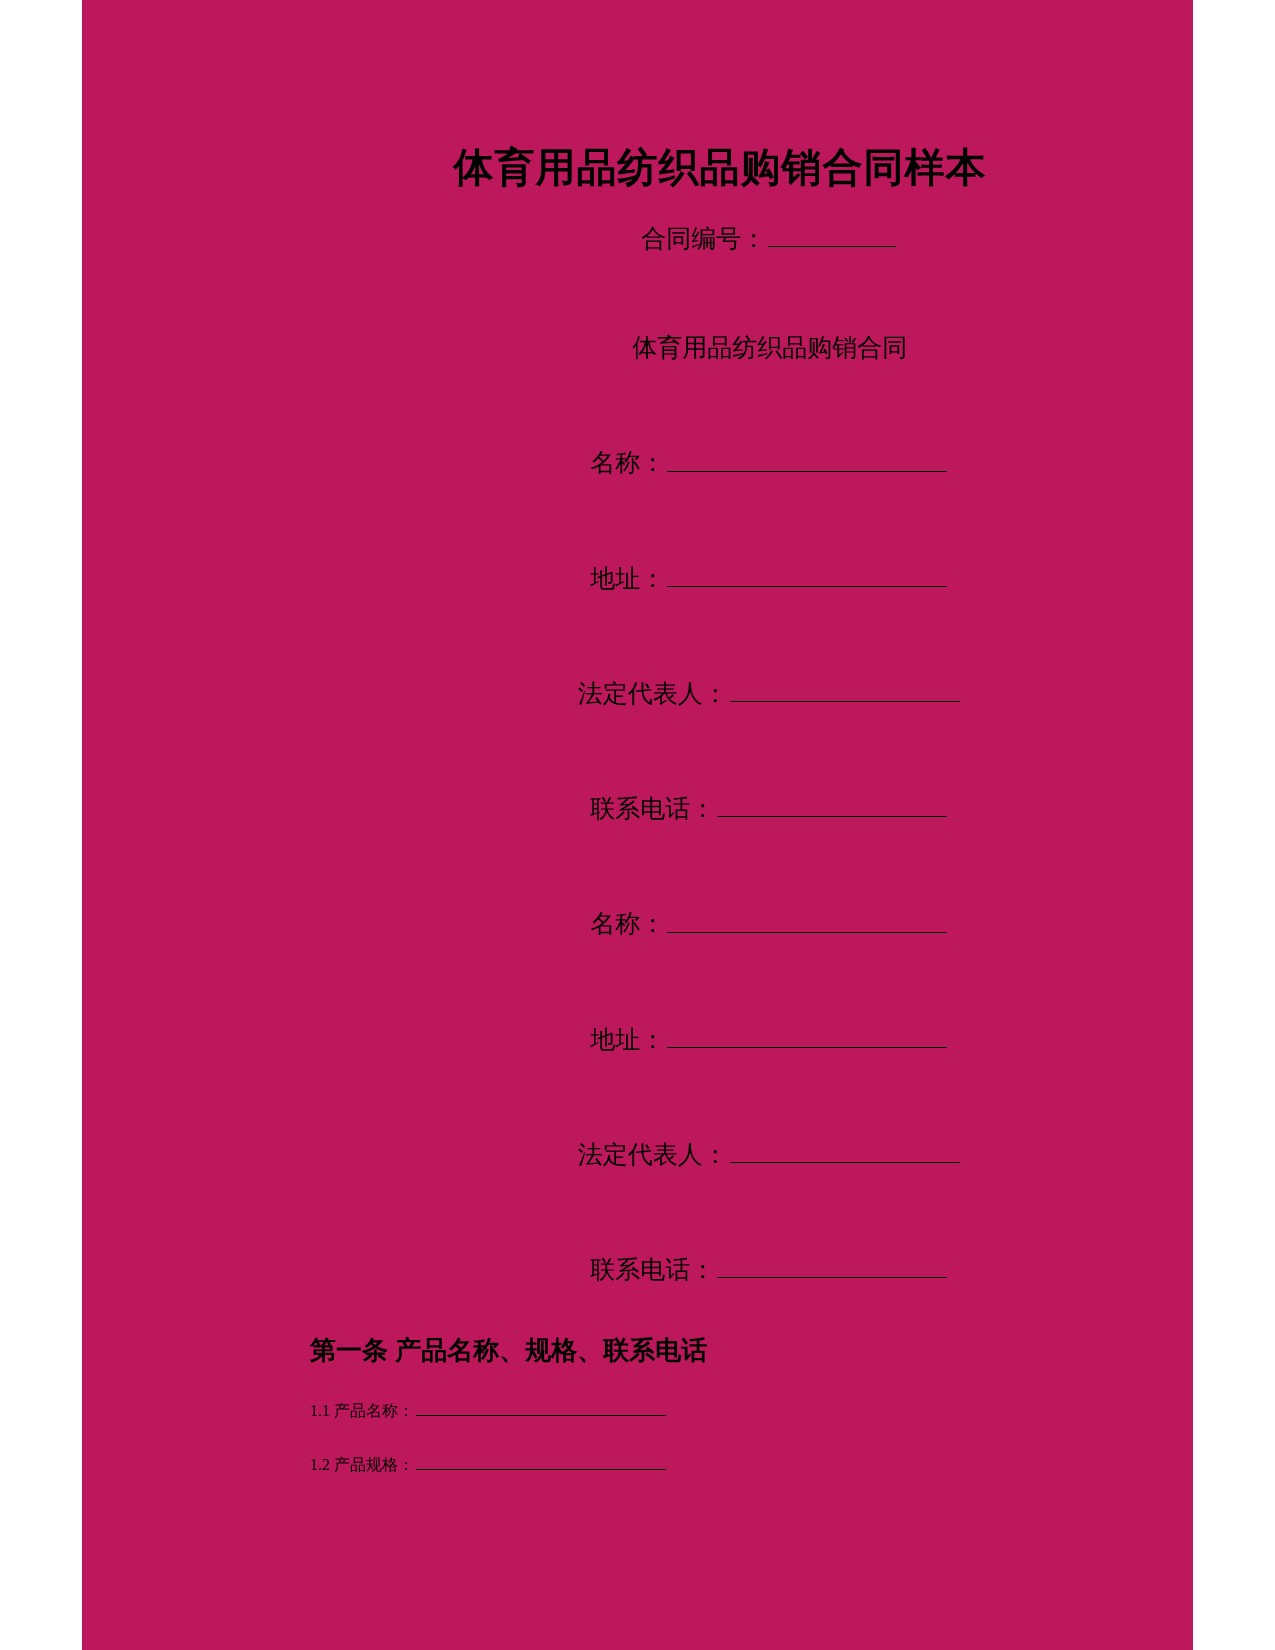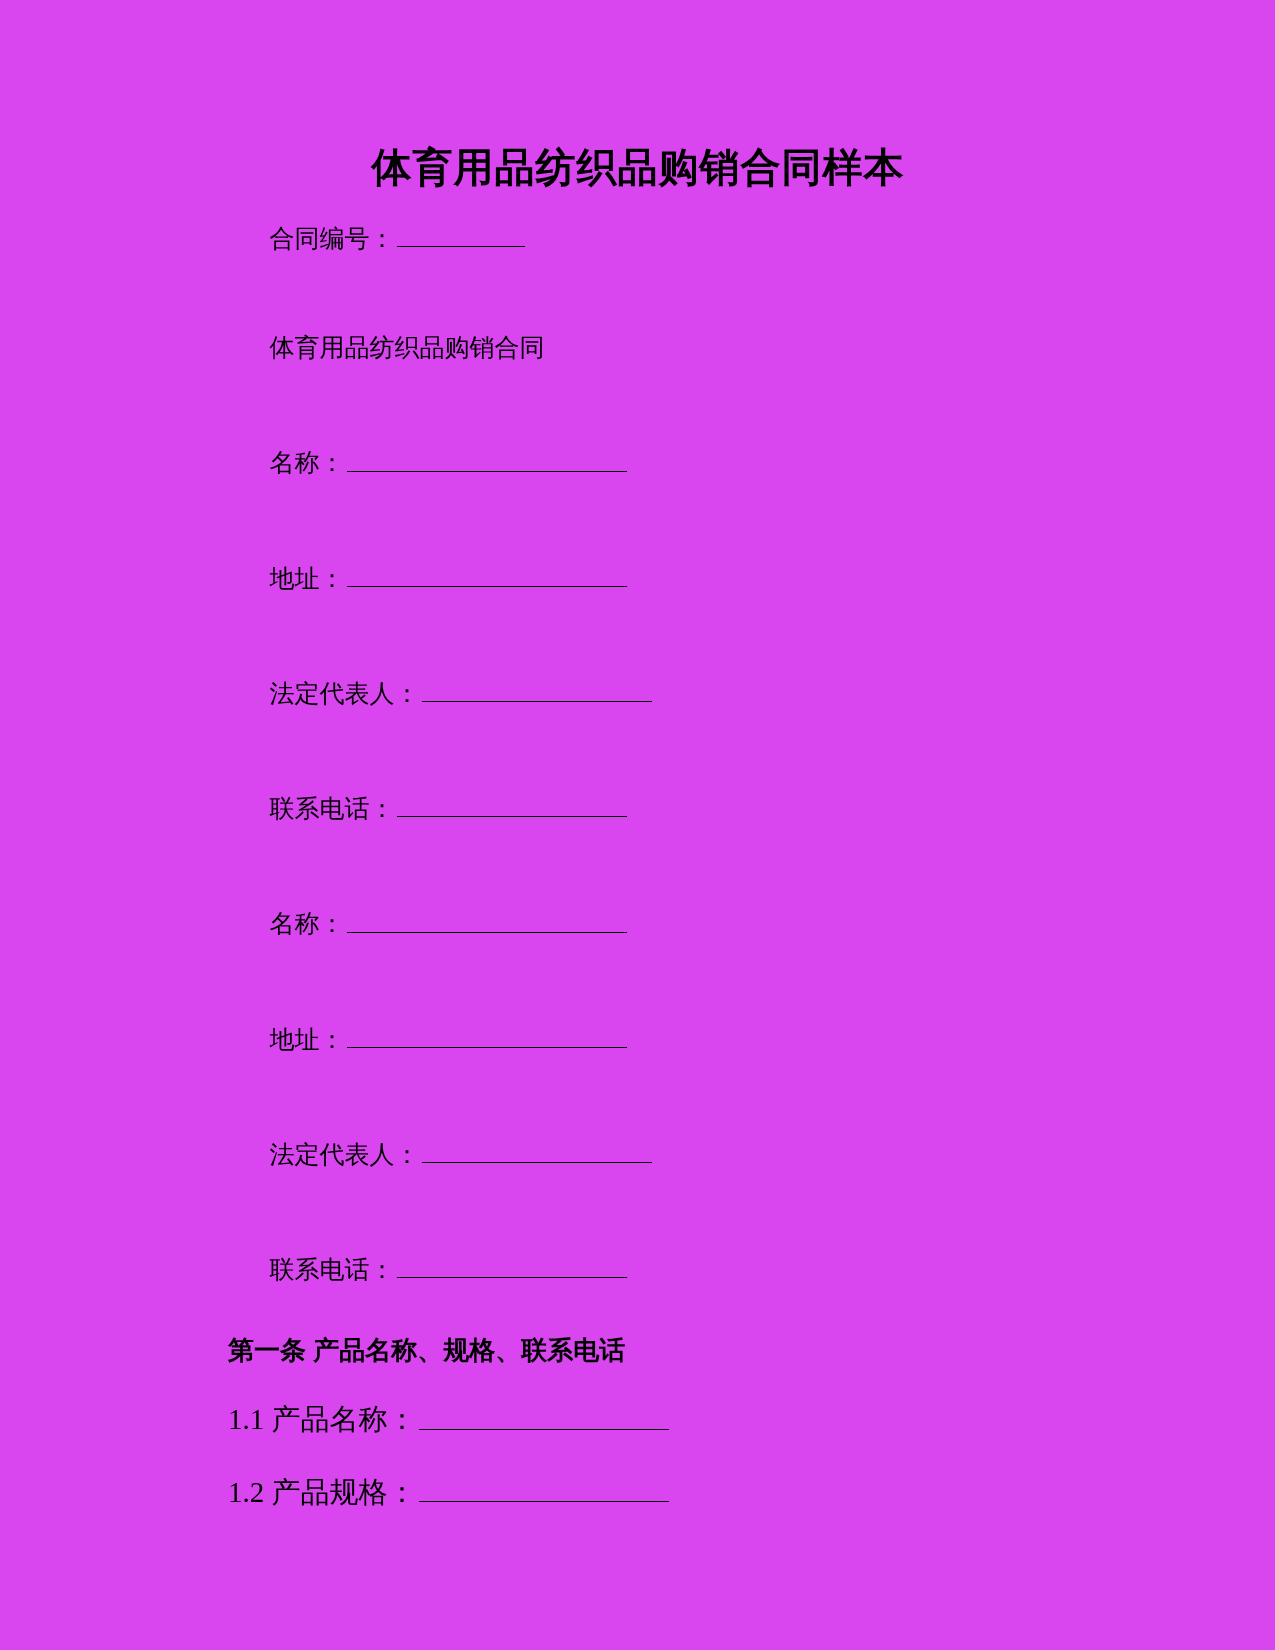--- a/index.html
+++ b/index.html
@@ -6,24 +6,24 @@
     margin: 0;
     padding: 0;
     background: #ffffff;
   }
   body {
     font-family: "Liberation Serif", serif;
     color: #000000;
   }
   .page {
     position: relative;
-    width: 1275px;
+    width: 1111px;
     height: 1650px;
     margin: 0 auto;
-    background: #d946ef;
+    background: #be185d;
     overflow: hidden;
   }
   .content {
     position: absolute;
     left: 170px;
     top: 0;
     width: 936px;
   }
   .doc-title {
     font-family: "Liberation Sans", sans-serif;
@@ -31,20 +31,21 @@
     font-size: 40px;
     text-align: center;
     margin: 140px 0 0 0;
     letter-spacing: 1px;
   }
   .line {
     font-size: 25px;
     line-height: 1.0;
     margin: 0;
     white-space: pre-wrap;
+    text-align: center;
   }
   .field-line {
     margin-top: 34px;
     padding-left: 62px;
   }
   .field-line:first-of-type {
     margin-top: 0;
   }
   .blank {
     display: inline-block;
@@ -66,21 +67,21 @@
     text-indent: 52px;
   }
   .heading {
     font-family: "Liberation Sans", sans-serif;
     font-weight: bold;
     font-size: 26px;
     margin: 26px 0 0 0;
     padding-left: 58px;
   }
   .item {
-    font-size: 29px;
+    font-size: 16px;
     margin: 30px 0 0 0;
     padding-left: 58px;
   }
   .item .num {
     letter-spacing: 0px;
   }
 </style>
 </head>
 <body>
 

